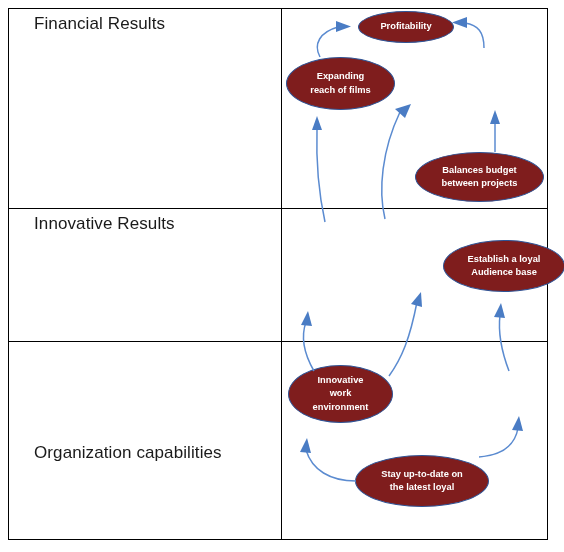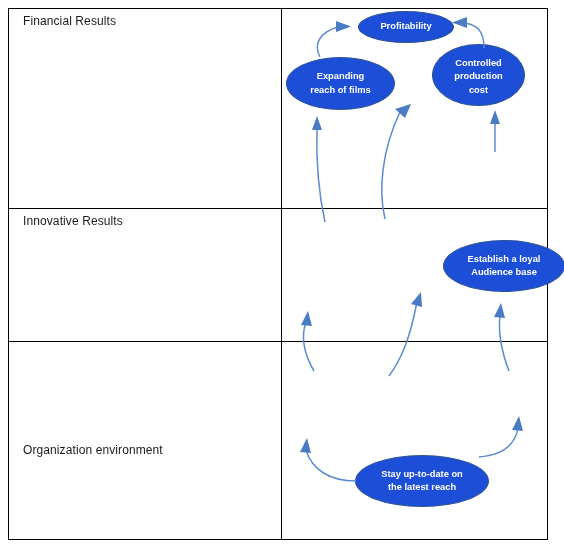--- a/index.html
+++ b/index.html
@@ -36,41 +36,41 @@
     position: absolute;
     left: 0;
     width: 100%;
     box-sizing: border-box;
     border-bottom: 1.4px solid #000000;
   }
   .grid-row.last { border-bottom: none; }
 
   .row-label {
     position: absolute;
-    left: 14px;
+    left: 25px;
     top: 5px;
-    font-size: 12px;
+    font-size: 17px;
     color: #1a1a1a;
     letter-spacing: 0.1px;
     white-space: nowrap;
   }
 
   .col-divider {
     position: absolute;
     top: 0;
     bottom: 0;
     width: 0;
     border-left: 1.4px solid #000000;
   }
 
   
   .node {
     position: absolute;
     border-radius: 50%;
-    background: #1d4ed8;
+    background: #7f1d1d;
     border: 1.1px solid #2F5496;
     box-sizing: border-box;
     display: flex;
     align-items: center;
     justify-content: center;
     overflow: hidden;
     z-index: 4;
   }
   .node .node-text {
     color: #ffffff;
@@ -115,21 +115,21 @@
     <div class="grid-row" style="top:0px; height:200px;">
       <span class="row-label">Financial Results</span>
     </div>
 
     <div class="grid-row" style="top:200px; height:133px;">
       <span class="row-label">Innovative Results</span>
     </div>
 
 
     <div class="grid-row last" style="top:429px; height:101px;">
-      <span class="row-label">Organization environment</span>
+      <span class="row-label">Organization capabilities</span>
     </div>
 
     <div class="col-divider" style="left:272px;"></div>
   </div>
 
   <svg id="connectors" viewBox="0 0 564 552">
 
     <g>
       <path d="M 320,57 C 313,44 320,32 338,27"></path>
       <polygon points="336,21 351,26.5 336,32"></polygon>
@@ -183,33 +183,37 @@
 
   <div class="node" style="left:358px; top:11px; width:96px; height:32px;">
     <span class="node-text">Profitability</span>
   </div>
 
   <div class="node" style="left:286px; top:57px; width:109px; height:53px;">
     <span class="node-text">Expanding
 reach of films</span>
   </div>
 
-  <div class="node clip" style="left:432px; top:44px; width:93px; height:62px;">
-    <span class="node-text">Controlled
-production
-cost</span>
-  </div>
-
+
+  <div class="node" style="left:415px; top:152px; width:129px; height:50px;">
+    <span class="node-text">Balances budget
+between projects</span>
+  </div>
 
 
   <div class="node" style="left:443px; top:240px; width:122px; height:52px;">
     <span class="node-text">Establish a loyal
 Audience base</span>
   </div>
 
+  <div class="node" style="left:288px; top:365px; width:105px; height:58px;">
+    <span class="node-text">Innovative
+work
+environment</span>
+  </div>
 
 
   <div class="node" style="left:355px; top:455px; width:134px; height:52px;">
     <span class="node-text">Stay up-to-date on
-the latest reach</span>
+the latest loyal</span>
   </div>
 
 </div>
 
 </body></html>

